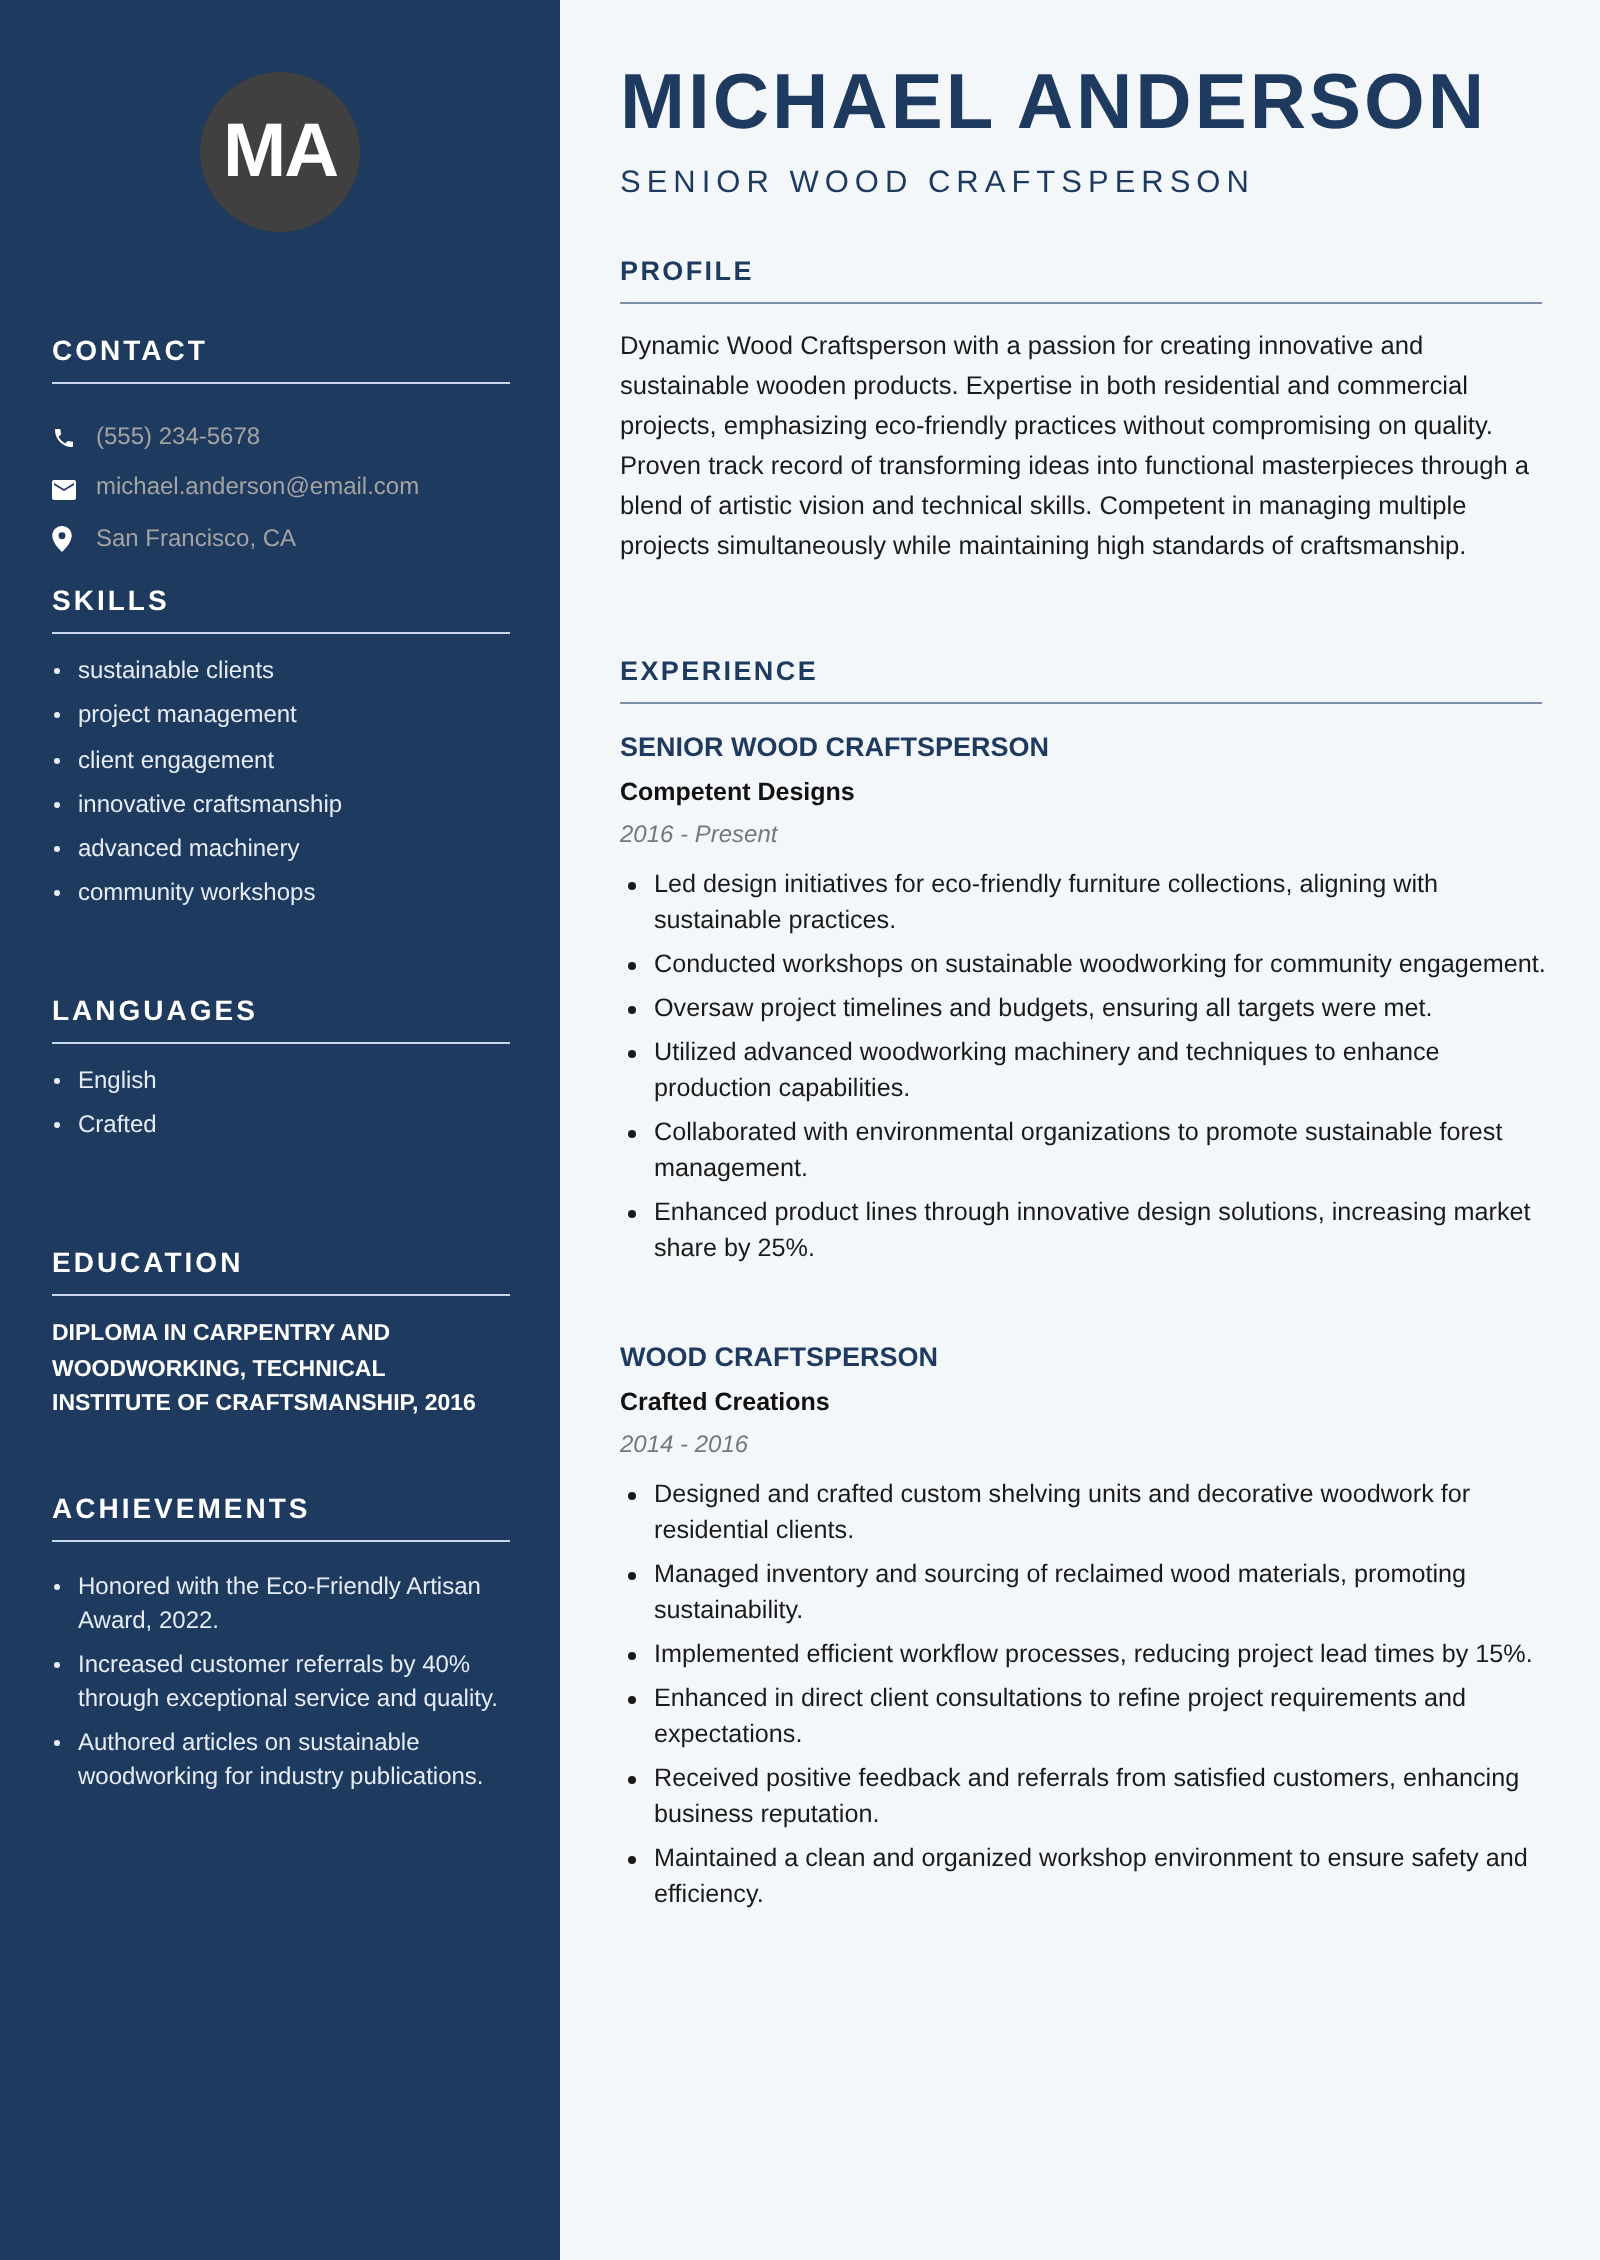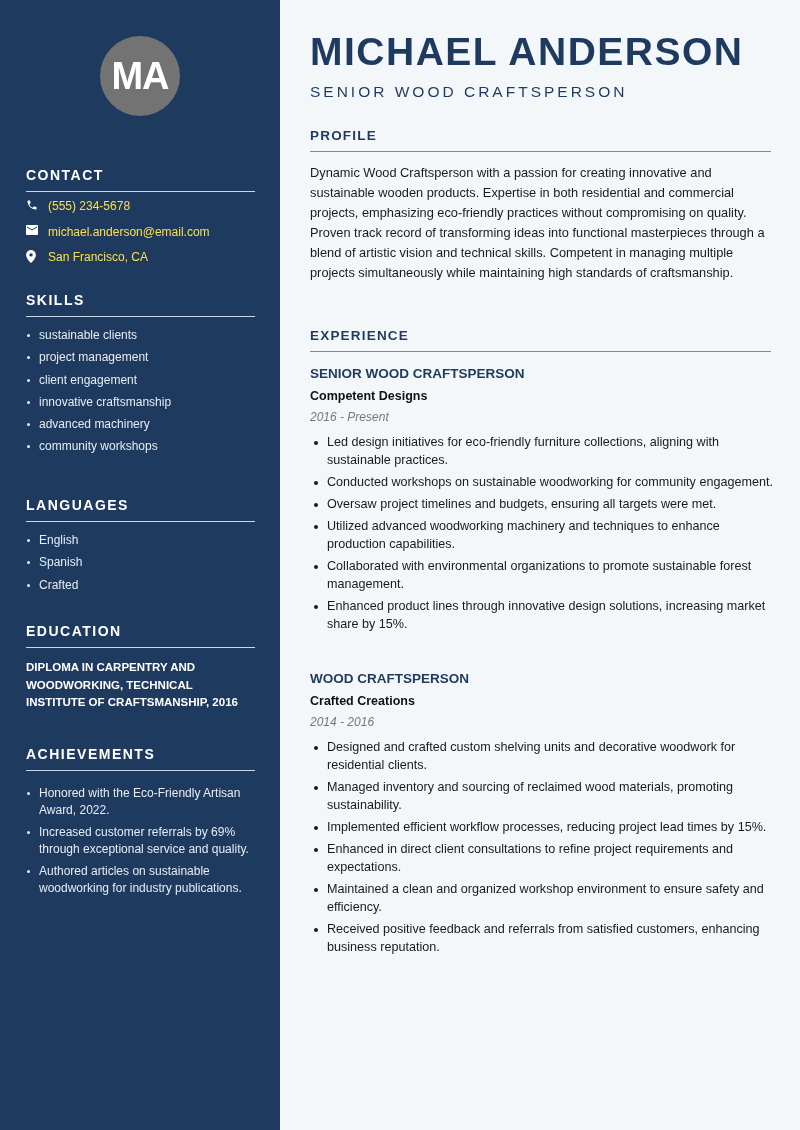--- a/index.html
+++ b/index.html
@@ -13,36 +13,36 @@
   .sidebar {
     position: absolute; left: 0; top: 0;
     width: 280px; height: 1130px;
     background: #1f3a5f;
     color: #ffffff;
     padding: 0 26px;
   }
   .avatar {
     position: absolute; left: 100px; top: 36px;
     width: 80px; height: 80px; border-radius: 50%;
-    background: #737373;
+    background: #404040;
     color: #fff;
     font-weight: bold; font-size: 38px;
     display: flex; align-items: center; justify-content: center;
     letter-spacing: -1px;
   }
   .side-section { position: absolute; left: 26px; width: 229px; }
   .side-heading {
     font-size: 14px; font-weight: bold; letter-spacing: 1.5px;
     color: #ffffff;
     padding-bottom: 8px;
     border-bottom: 1.5px solid #c9d7ea;
   }
   .contact-row {
-    display: flex; align-items: flex-start;
-    font-size: 12px; color: #fde047;
+    display: flex; align-items: flex-end;
+    font-size: 12px; color: #a3a3a3;
     height: 25.5px;
   }
   .contact-row .ic { width: 22px; display: flex; align-items: center; }
   .contact-row svg { fill: #ffffff; }
   .side-list { list-style: none; margin-top: 10px; }
   .side-list li {
     position: relative; padding-left: 13px;
     font-size: 12px; color: #e6ecf4;
     line-height: 16px; margin-bottom: 6.3px;
   }
@@ -139,35 +139,34 @@
       <li>innovative craftsmanship</li>
       <li>advanced machinery</li>
       <li>community workshops</li>
     </ul>
   </section>
 
   <section class="side-section" style="top:497px;">
     <div class="side-heading">LANGUAGES</div>
     <ul class="side-list">
       <li>English</li>
-      <li>Spanish</li>
       <li>Crafted</li>
     </ul>
   </section>
 
   <section class="side-section" style="top:623px;">
     <div class="side-heading">EDUCATION</div>
     <div class="edu-text">DIPLOMA IN CARPENTRY AND WOODWORKING, TECHNICAL INSTITUTE OF CRAFTSMANSHIP, 2016</div>
   </section>
 
   <section class="side-section" style="top:746px;">
     <div class="side-heading">ACHIEVEMENTS</div>
     <ul class="side-list ach" style="margin-top:14px;">
       <li>Honored with the Eco-Friendly Artisan Award, 2022.</li>
-      <li>Increased customer referrals by 69% through exceptional service and quality.</li>
+      <li>Increased customer referrals by 40% through exceptional service and quality.</li>
       <li>Authored articles on sustainable woodworking for industry publications.</li>
     </ul>
   </section>
 </aside>
 
 <main class="main">
   <h1 class="name">MICHAEL ANDERSON</h1>
   <div class="title">SENIOR WOOD CRAFTSPERSON</div>
 
   <div class="main-heading" style="top:128px;">PROFILE</div>
@@ -178,30 +177,30 @@
   <div class="job" style="top:363px;">
     <div class="job-title">SENIOR WOOD CRAFTSPERSON</div>
     <div class="job-company">Competent Designs</div>
     <div class="job-dates">2016 - Present</div>
     <ul class="job-list">
       <li>Led design initiatives for eco-friendly furniture collections, aligning with sustainable practices.</li>
       <li>Conducted workshops on sustainable woodworking for community engagement.</li>
       <li>Oversaw project timelines and budgets, ensuring all targets were met.</li>
       <li>Utilized advanced woodworking machinery and techniques to enhance production capabilities.</li>
       <li>Collaborated with environmental organizations to promote sustainable forest management.</li>
-      <li>Enhanced product lines through innovative design solutions, increasing market share by 15%.</li>
+      <li>Enhanced product lines through innovative design solutions, increasing market share by 25%.</li>
     </ul>
   </div>
 
   <div class="job" style="top:668px;">
     <div class="job-title">WOOD CRAFTSPERSON</div>
     <div class="job-company">Crafted Creations</div>
     <div class="job-dates">2014 - 2016</div>
     <ul class="job-list">
       <li>Designed and crafted custom shelving units and decorative woodwork for residential clients.</li>
       <li>Managed inventory and sourcing of reclaimed wood materials, promoting sustainability.</li>
       <li>Implemented efficient workflow processes, reducing project lead times by 15%.</li>
       <li>Enhanced in direct client consultations to refine project requirements and expectations.</li>
+      <li>Received positive feedback and referrals from satisfied customers, enhancing business reputation.</li>
       <li>Maintained a clean and organized workshop environment to ensure safety and efficiency.</li>
-      <li>Received positive feedback and referrals from satisfied customers, enhancing business reputation.</li>
     </ul>
   </div>
 </main>
 
 </body></html>

